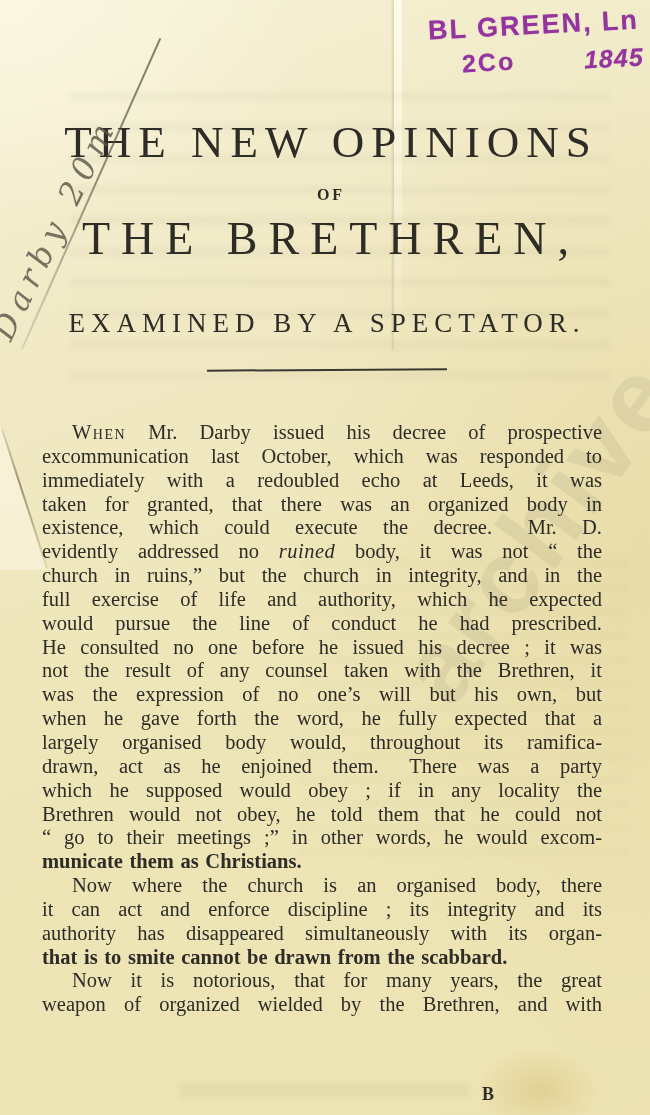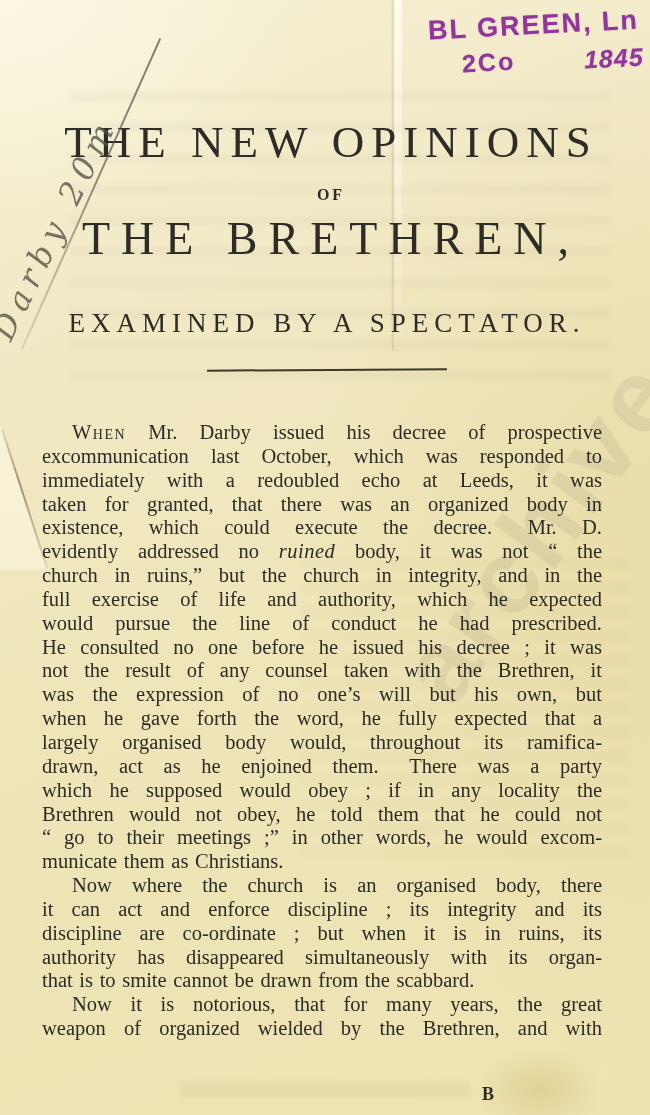--- a/index.html
+++ b/index.html
@@ -53,21 +53,21 @@
     font-size:16px;letter-spacing:3px;font-weight:700;transform:translateX(6px);}
   .title2{position:absolute;left:0;top:212px;width:650px;text-align:center;
     font-size:46px;letter-spacing:11px;white-space:nowrap;transform:translateX(6px);}
   .subtitle{position:absolute;left:0;top:308px;width:650px;text-align:center;
     font-size:27px;letter-spacing:6px;white-space:nowrap;transform:translateX(2px);}
   .rule{position:absolute;left:207px;top:369px;width:240px;height:2px;background:#3a3930;
     transform:rotate(-.3deg);}
   .body-text{position:absolute;left:42px;top:413px;width:560px;
     font-size:20.5px;line-height:23.85px;word-spacing:1.5px;margin-top:8px;}
   .body-text .line{text-align:justify;text-align-last:justify;}
-  .body-text .line.unjust{text-align-last:left;}
+  .body-text .line.unjust{text-align-last:left;font-weight:bold;}
   .body-text .line.indent{text-indent:30px;}
   .body-text i{letter-spacing:.5px;}
   .sc{font-variant:small-caps;letter-spacing:1.5px;}
   .sig-mark{position:absolute;left:482px;top:1084px;font-size:18px;font-weight:700;z-index:2;}
 </style>
 </head>
 <body>
 
 <div class="page">
 
@@ -106,21 +106,20 @@
       <div class="line">was the expression of no one’s will but his own, but</div>
       <div class="line">when he gave forth the word, he fully expected that a</div>
       <div class="line">largely organised body would, throughout its ramifica-</div>
       <div class="line">drawn, act as he enjoined them.  There was a party</div>
       <div class="line">which he supposed would obey ; if in any locality the</div>
       <div class="line">Brethren would not obey, he told them that he could not</div>
       <div class="line">“ go to their meetings ;” in other words, he would excom-</div>
       <div class="line unjust">municate them as Christians.</div>
       <div class="line indent">Now where the church is an organised body, there</div>
       <div class="line">it can act and enforce discipline ; its integrity and its</div>
-      <div class="line">discipline are co-ordinate ; but when it is in ruins, its</div>
       <div class="line">authority has disappeared simultaneously with its organ-</div>
       <div class="line unjust">that is to smite cannot be drawn from the scabbard.</div>
       <div class="line indent">Now it is notorious, that for many years, the great</div>
       <div class="line">weapon of organized wielded by the Brethren, and with</div>
     </div>
 
   <div class="sig-mark">B</div>
 </div>
 
 </body></html>

